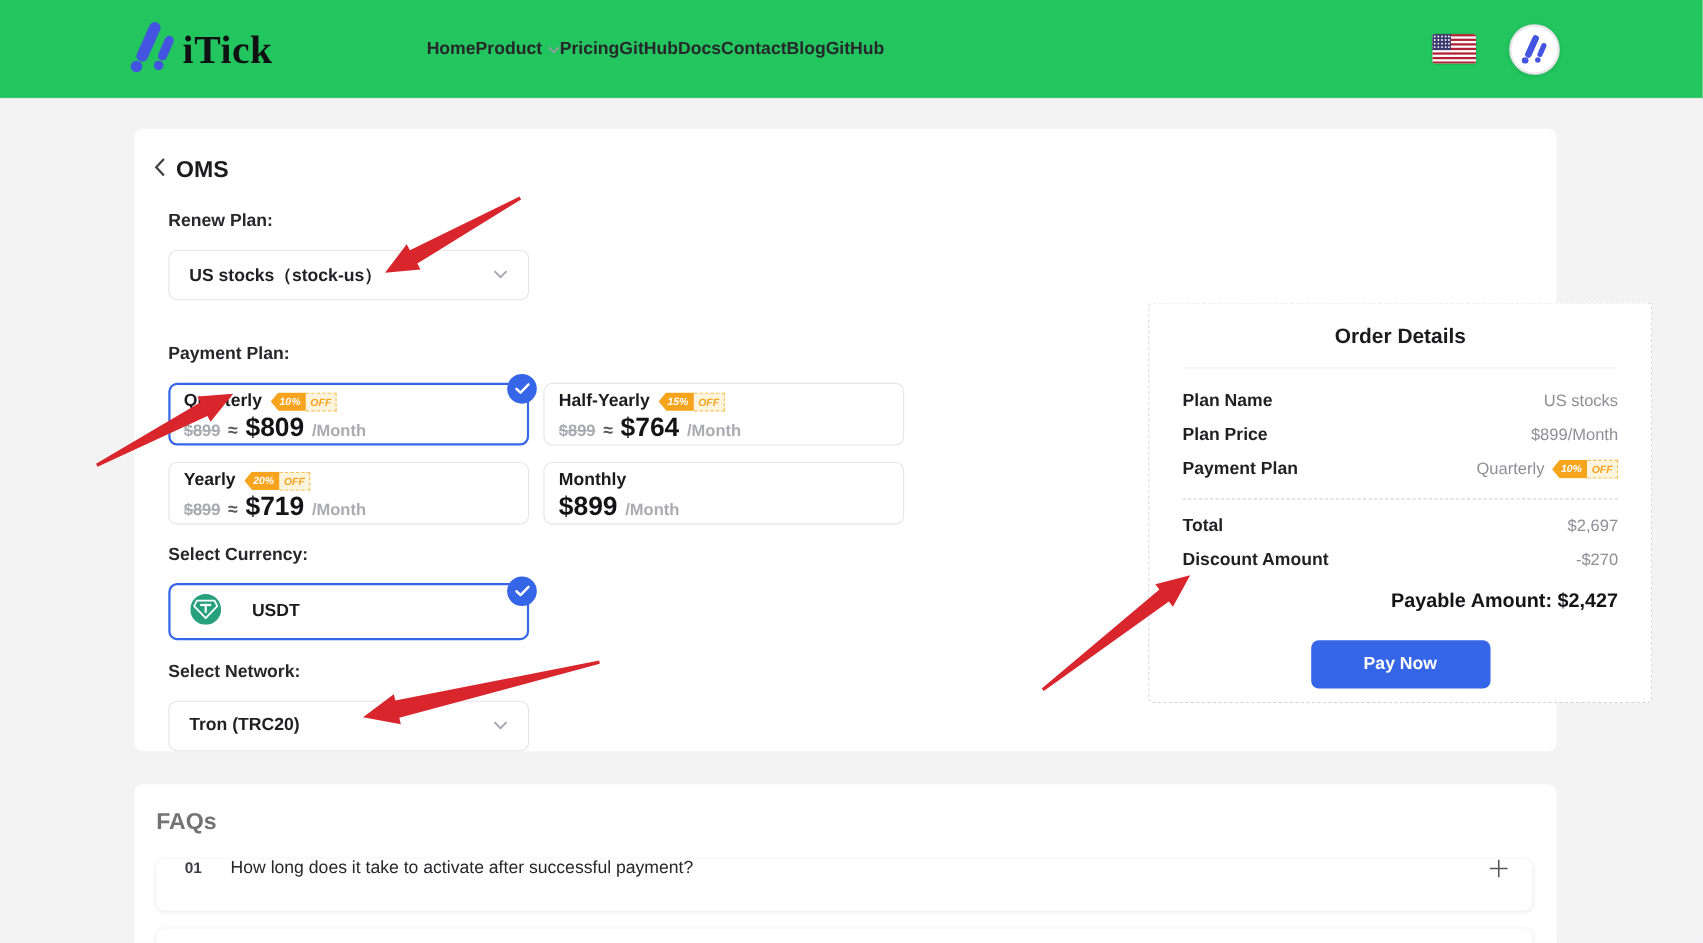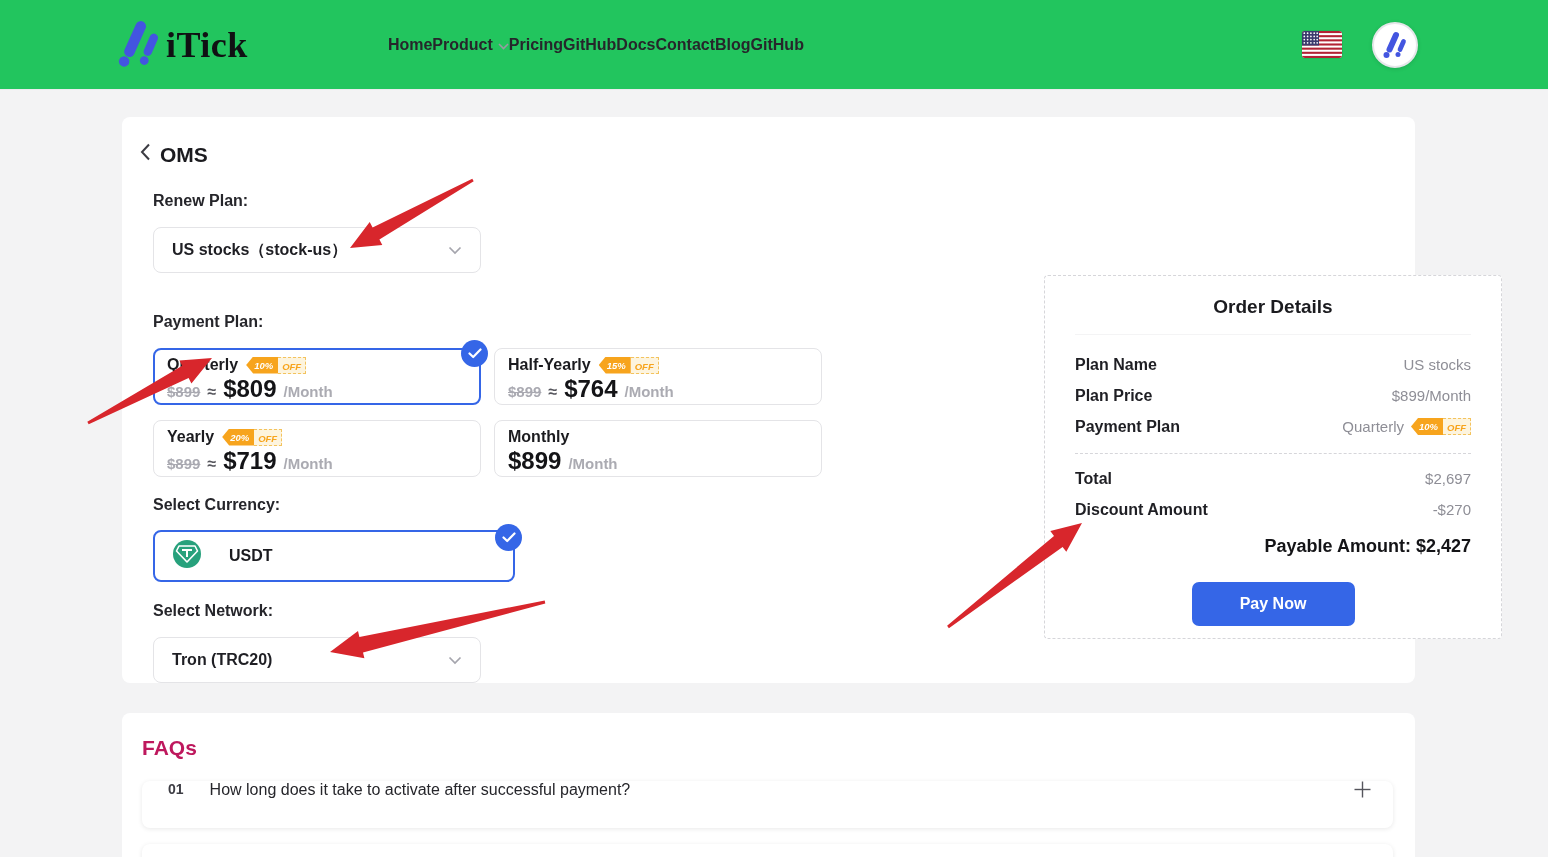--- a/index.html
+++ b/index.html
@@ -44,42 +44,42 @@
   .plan-price { font-size:24px; font-weight:700; color:#141417; }
   .plan-period { font-size:15px; font-weight:700; color:#ababb2; }
   .check-badge { position:absolute; top:-10px; right:-9px; width:27px; height:27px; border-radius:50%;
     background:#3566e7; display:flex; align-items:center; justify-content:center; }
   .ticket { display:inline-flex; align-items:stretch; height:17px; font-style:italic; font-weight:700; font-size:9.5px; line-height:17px; }
   .ticket-pct { background:#f7a41d; color:#fff; padding:0 5px 0 8px;
     clip-path:polygon(0 50%, 22% 0, 100% 0, 100% 100%, 22% 100%); }
   .ticket-off { background:#fdf4de; color:#f7a41d; border:1px dashed #f3c35e; border-left:none; padding:0 4px; }
 
   .lbl-cur { position:absolute; left:0; top:311px; }
-  .cur-card { position:absolute; left:0; top:345px; width:362px; height:52px; border:2px solid #3566e7; border-radius:8px;
+  .cur-card { position:absolute; left:0; top:345px; width:328px; height:52px; border:2px solid #3566e7; border-radius:8px;
     background:#fff; display:flex; align-items:center; gap:28px; padding:0 18px; cursor:pointer; }
   .cur-name { font-size:16px; font-weight:700; color:#1b1b1f; }
   .lbl-net { position:absolute; left:0; top:417px; }
   .dd-net { left:0; top:452px;text-align:right; }
 
   
   .order { position:absolute; left:922px; top:158px; width:458px; height:364px; background:#fff;
     border:1px dashed #d6d6da; border-radius:4px; padding:0 30px; }
   .order-title { text-align:center; font-size:19px; font-weight:700; color:#1b1b1f; padding:20px 0 16px; border-bottom:1px solid #f4f4f5; }
   .o-rows { padding-top:14px; }
   .o-row { display:flex; justify-content:space-between; align-items:center; height:31px; }
   .o-label { font-size:16px; font-weight:700; color:#1f1f24; }
   .o-value { font-size:15px; color:#8e8e96; display:flex; align-items:center; gap:7px; }
   .o-dash { border-top:1px dashed #d6d6da; margin-top:11px; padding-top:9px; }
   .o-payable { text-align:right; margin-top:11px; font-size:18px; font-weight:700; color:#141417; }
   .pay-btn { display:block; margin:25px auto 0; width:163px; height:44px; background:#3566e7; color:#fff;
     font-size:16px; font-weight:700; border:none; border-radius:7px; cursor:pointer; font-family:inherit; }
 
   
   .faq-card { position:absolute; left:122px; top:713px; width:1293px; height:180px; background:#fff; border-radius:8px; padding:23px 20px; }
-  .faq-title { font-size:21px; font-weight:700; color:#be185d; }
+  .faq-title { font-size:21px; font-weight:700; color:#737373; }
   .faq-row { position:relative; margin-top:21px; width:1251px; height:47px; background:#fff; border-radius:8px;
     box-shadow:0 1px 5px rgba(0,0,0,.09); display:flex; align-items:flex-start; padding:0 22px 0 26px; cursor:pointer; }
   .faq-num { font-size:14px; font-weight:600; color:#3c3c43; margin-right:26px; }
   .faq-q { font-size:16px; color:#26262b; }
   .faq-plus { margin-left:auto; }
   .faq-row.sliver { margin-top:16px; height:40px; box-shadow:0 1px 5px rgba(0,0,0,.09); }
 
   .overlay { position:absolute; inset:0; width:1548px; height:857px; pointer-events:none; z-index:40; }
 </style>
 </head>

